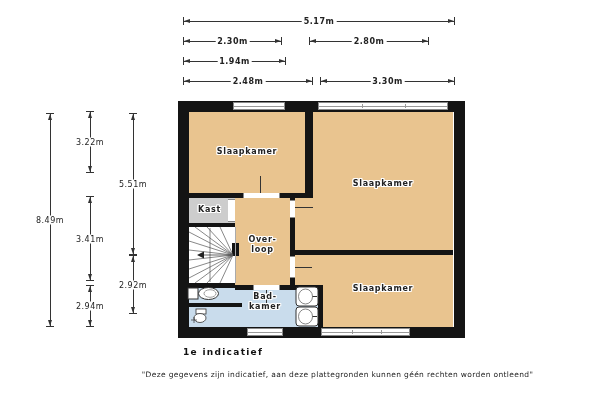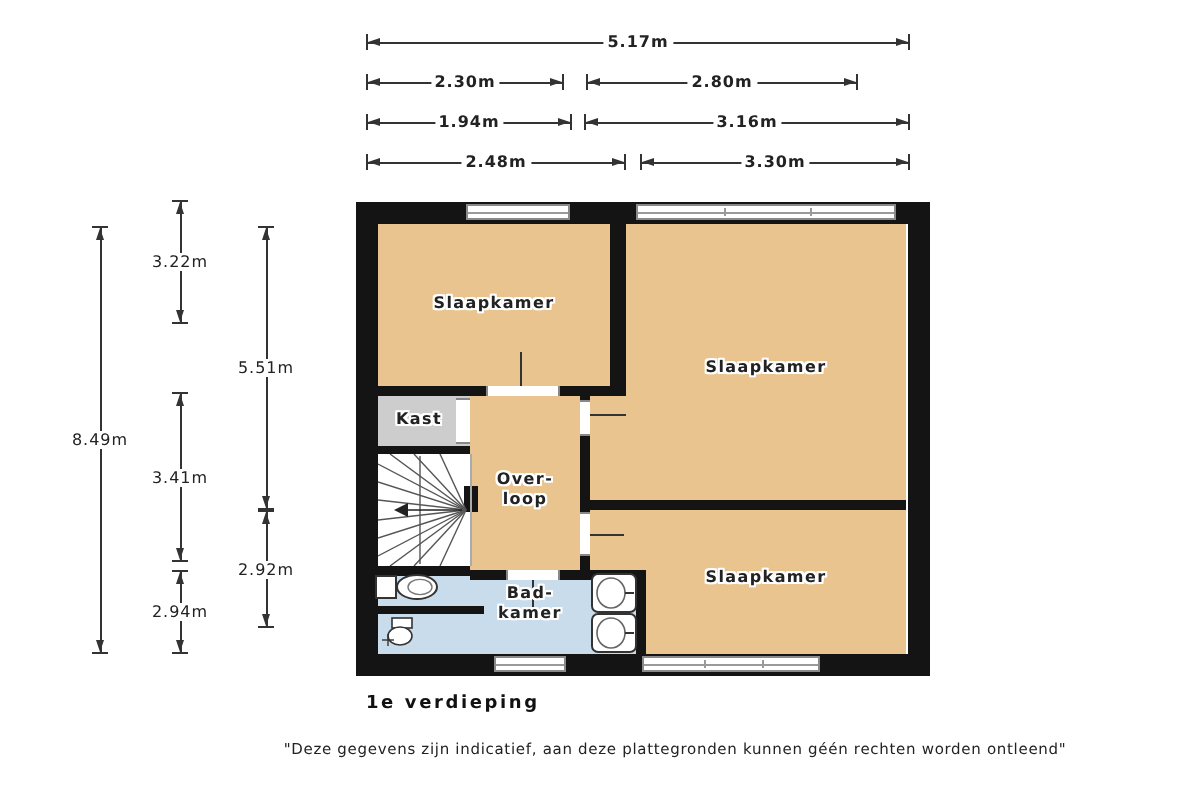--- a/index.html
+++ b/index.html
@@ -48,58 +48,52 @@
       <i class="al"></i>
       <i class="ar"></i>
       <span class="dlbl">5.17m</span>
     </div>
   <div class="dim-h" style="left:183px;top:37px;width:99px">
     <i class="ln"></i>
       <i class="al"></i>
       <i class="ar"></i>
       <span class="dlbl">2.30m</span>
     </div>
-  <div class="dim-h" style="left:293px;top:37px;width:136px">
+  <div class="dim-h" style="left:309px;top:37px;width:120px">
     <i class="ln"></i>
       <i class="al"></i>
       <i class="ar"></i>
       <span class="dlbl">2.80m</span>
     </div>
   <div class="dim-h" style="left:183px;top:57px;width:103px">
     <i class="ln"></i>
       <i class="al"></i>
       <i class="ar"></i>
       <span class="dlbl">1.94m</span>
     </div>
-  <div class="dim-h" style="left:292px;top:57px;width:163px">
-    <i class="ln"></i>
-      <i class="al"></i>
-      <i class="ar"></i>
-      <span class="dlbl">3.16m</span>
-    </div>
   <div class="dim-h" style="left:183px;top:77px;width:130px">
     <i class="ln"></i>
       <i class="al"></i>
       <i class="ar"></i>
       <span class="dlbl">2.48m</span>
     </div>
   <div class="dim-h" style="left:320px;top:77px;width:135px">
     <i class="ln"></i>
       <i class="al"></i>
       <i class="ar"></i>
       <span class="dlbl">3.30m</span>
     </div>
 
   <div class="dim-v" style="left:46px;top:113px;height:214px">
     <i class="ln"></i>
       <i class="au"></i>
       <i class="ad"></i>
       <span class="dlbl">8.49m</span>
     </div>
-  <div class="dim-v" style="left:86px;top:100px;height:62px">
+  <div class="dim-v" style="left:86px;top:111px;height:62px">
     <i class="ln"></i>
       <i class="au"></i>
       <i class="ad"></i>
       <span class="dlbl">3.22m</span>
     </div>
   <div class="dim-v" style="left:86px;top:196px;height:85px">
     <i class="ln"></i>
       <i class="au"></i>
       <i class="ad"></i>
       <span class="dlbl">3.41m</span>
@@ -211,16 +205,16 @@
   <span class="rlbl" style="left:313px;top:179px;width:140px">Slaapkamer</span>
   <span class="rlbl" style="left:318px;top:284px;width:130px">Slaapkamer</span>
   <span class="rlbl" style="left:189px;top:205px;width:41px">Kast</span>
   <div class="rlbl" style="left:236px;top:292px;width:58px">
     <span>Bad-</span><br>
     <span>kamer</span></div>
   <div class="rlbl" style="left:235px;top:235px;width:55px">
     <span>Over-</span><br>
     <span>loop</span></div>
 
-  <span class="title" style="left:183px;top:347px">1e verdieping</span>
+  <span class="title" style="left:183px;top:347px">1e indicatief</span>
   <span class="disc" style="left:75px;top:370px;width:525px">"Deze gegevens zijn indicatief, aan deze plattegronden kunnen géén rechten worden ontleend"</span>
 
 </div>
 
 </body></html>

